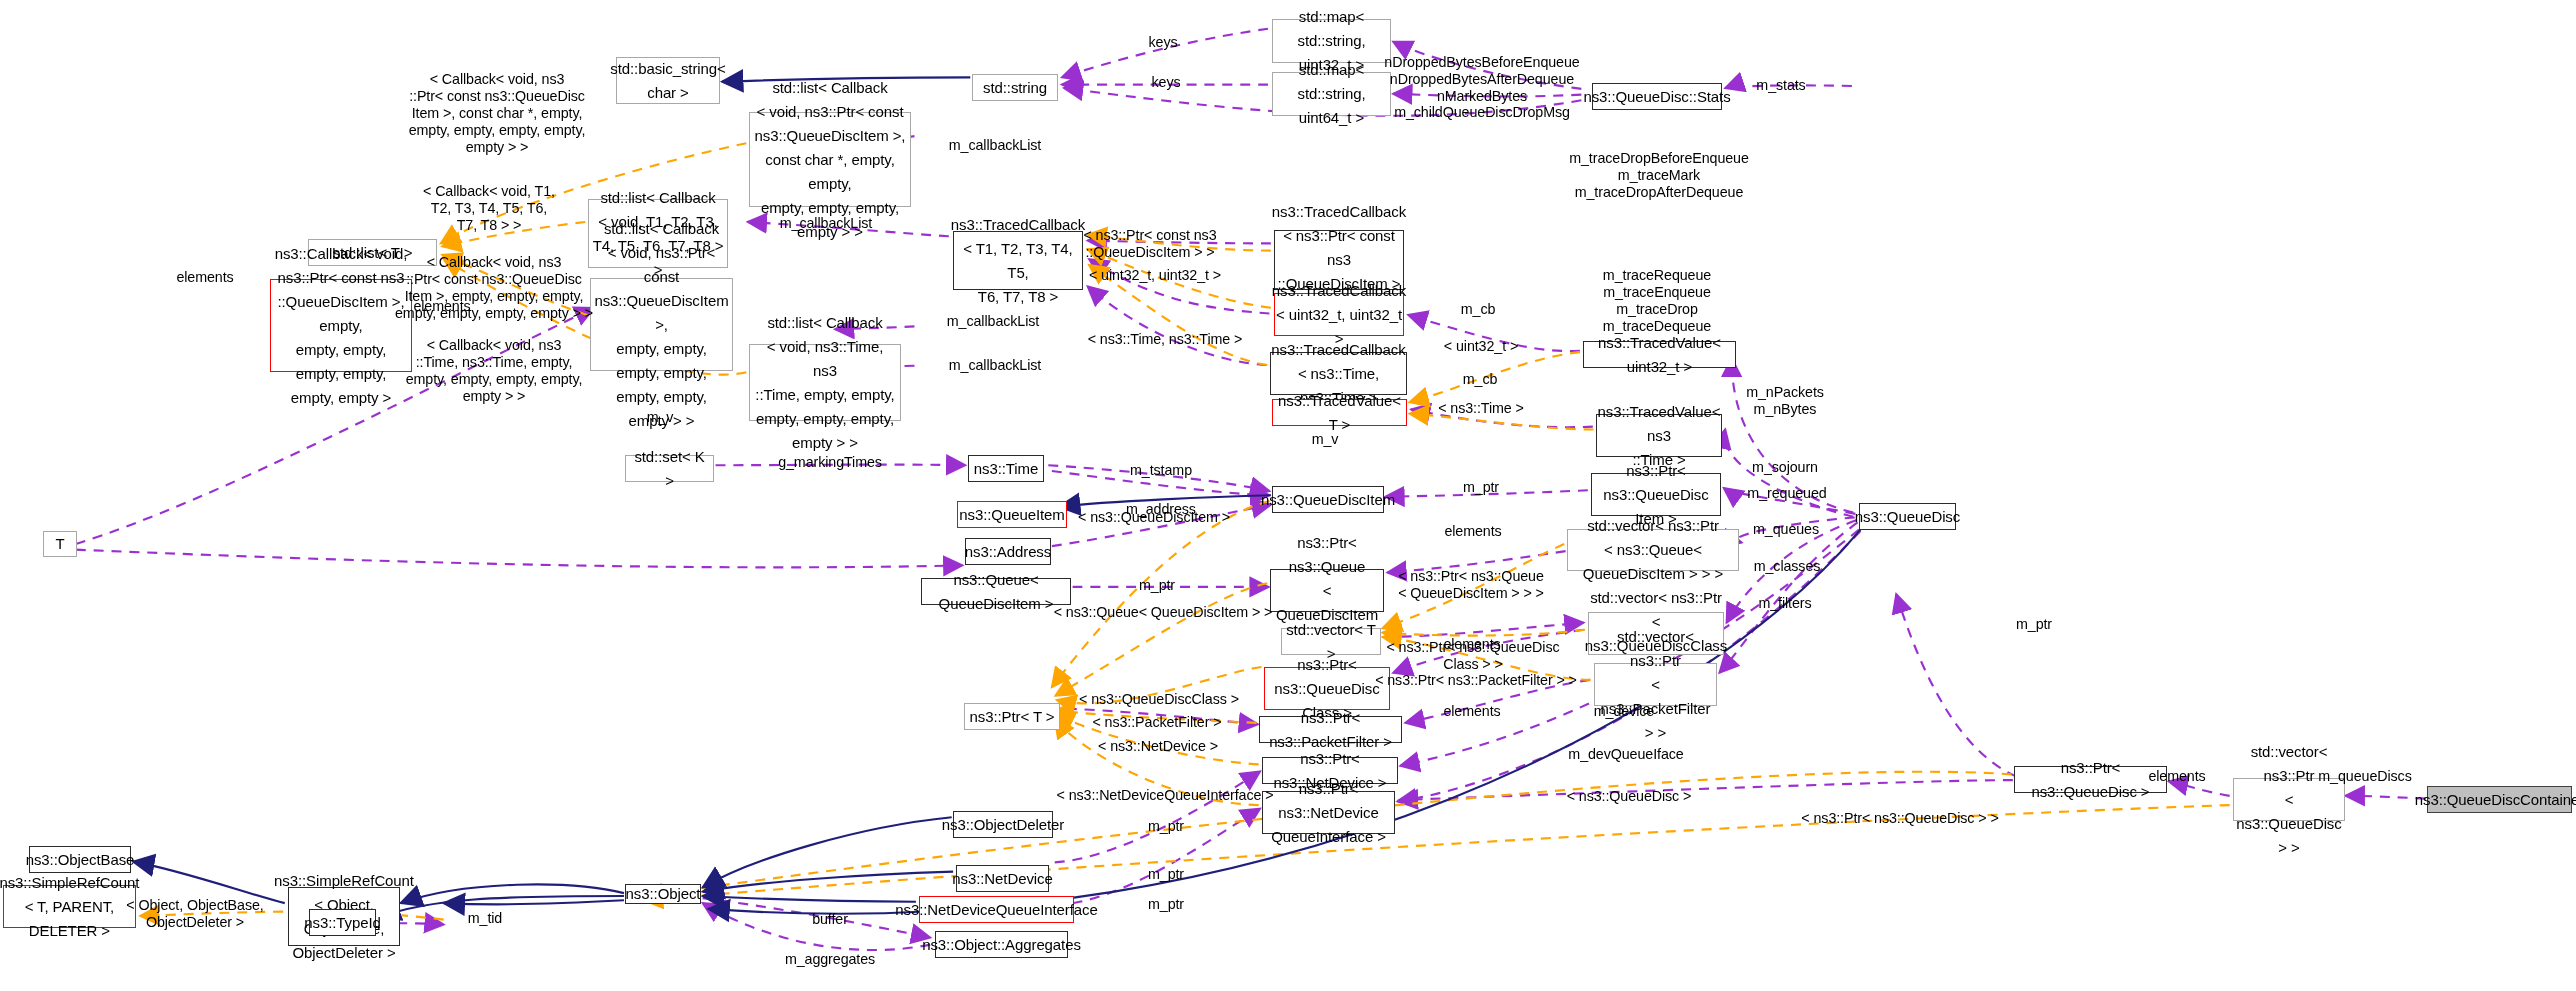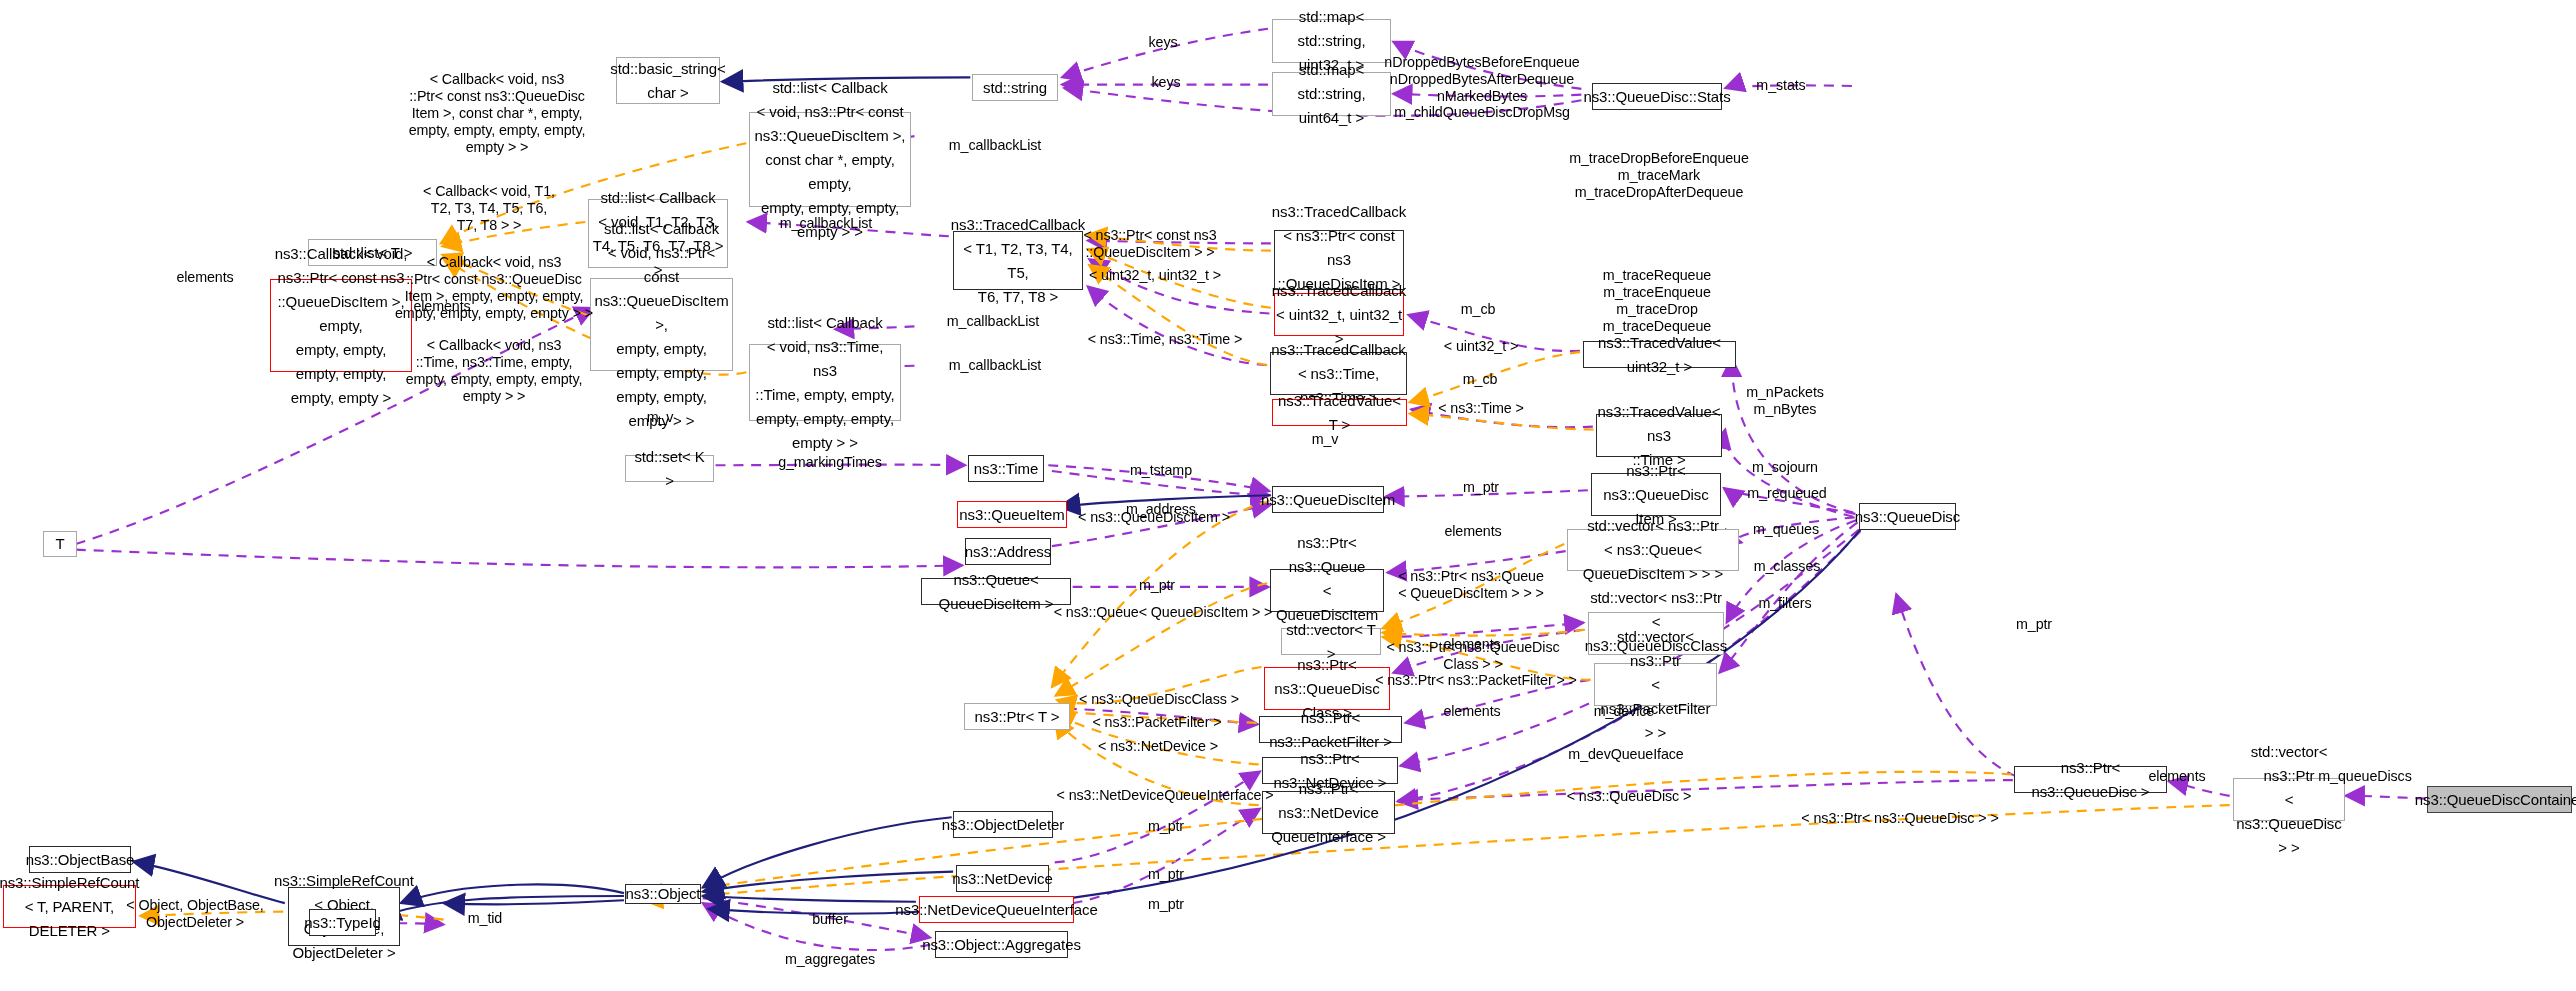--- a/index.html
+++ b/index.html
@@ -201,21 +201,21 @@
     <div class="node dark" style="left: 921px; top: 578px; width: 150px; height: 27px;">ns3::Queue&lt; QueueDiscItem &gt;</div>
     <div class="node dark" style="left: 1270px; top: 569px; width: 114px; height: 43px;">ns3::Ptr&lt; ns3::Queue
 &lt; QueueDiscItem &gt; &gt;</div>
     <div class="node grey" style="left: 1588px; top: 612px; width: 136px; height: 43px;">std::vector&lt; ns3::Ptr
 &lt; ns3::QueueDiscClass &gt; &gt;</div>
     <div class="node grey" style="left: 1281px; top: 628px; width: 100px; height: 27px;">std::vector&lt; T &gt;</div>
     <div class="node grey" style="left: 1594px; top: 663px; width: 123px; height: 43px;">std::vector&lt; ns3::Ptr
 &lt; ns3::PacketFilter &gt; &gt;</div>
     <div class="node red" style="left: 1264px; top: 667px; width: 126px; height: 43px;">ns3::Ptr&lt; ns3::QueueDisc
 Class &gt;</div>
-    <div class="node grey" style="left: 964px; top: 703px; width: 106px; height: 27px;">ns3::Ptr&lt; T &gt;</div>
+    <div class="node grey" style="left: 964px; top: 703px; width: 96px; height: 27px;">ns3::Ptr&lt; T &gt;</div>
     <div class="node dark" style="left: 1259px; top: 716px; width: 143px; height: 27px;">ns3::Ptr&lt; ns3::PacketFilter &gt;</div>
     <div class="node dark" style="left: 1262px; top: 757px; width: 136px; height: 27px;">ns3::Ptr&lt; ns3::NetDevice &gt;</div>
     <div class="node dark" style="left: 1262px; top: 791px; width: 133px; height: 43px;">ns3::Ptr&lt; ns3::NetDevice
 QueueInterface &gt;</div>
     <div class="node dark" style="left: 953px; top: 811px; width: 100px; height: 27px;">ns3::ObjectDeleter</div>
     <div class="node dark" style="left: 956px; top: 865px; width: 93px; height: 27px;">ns3::NetDevice</div>
     <div class="node red" style="left: 919px; top: 896px; width: 155px; height: 27px;">ns3::NetDeviceQueueInterface</div>
     <div class="node dark" style="left: 29px; top: 846px; width: 102px; height: 27px;">ns3::ObjectBase</div>
     <div class="node red" style="left: 2.9px; top: 885px; width: 133px; height: 43px;">ns3::SimpleRefCount
 &lt; T, PARENT, DELETER &gt;</div>

